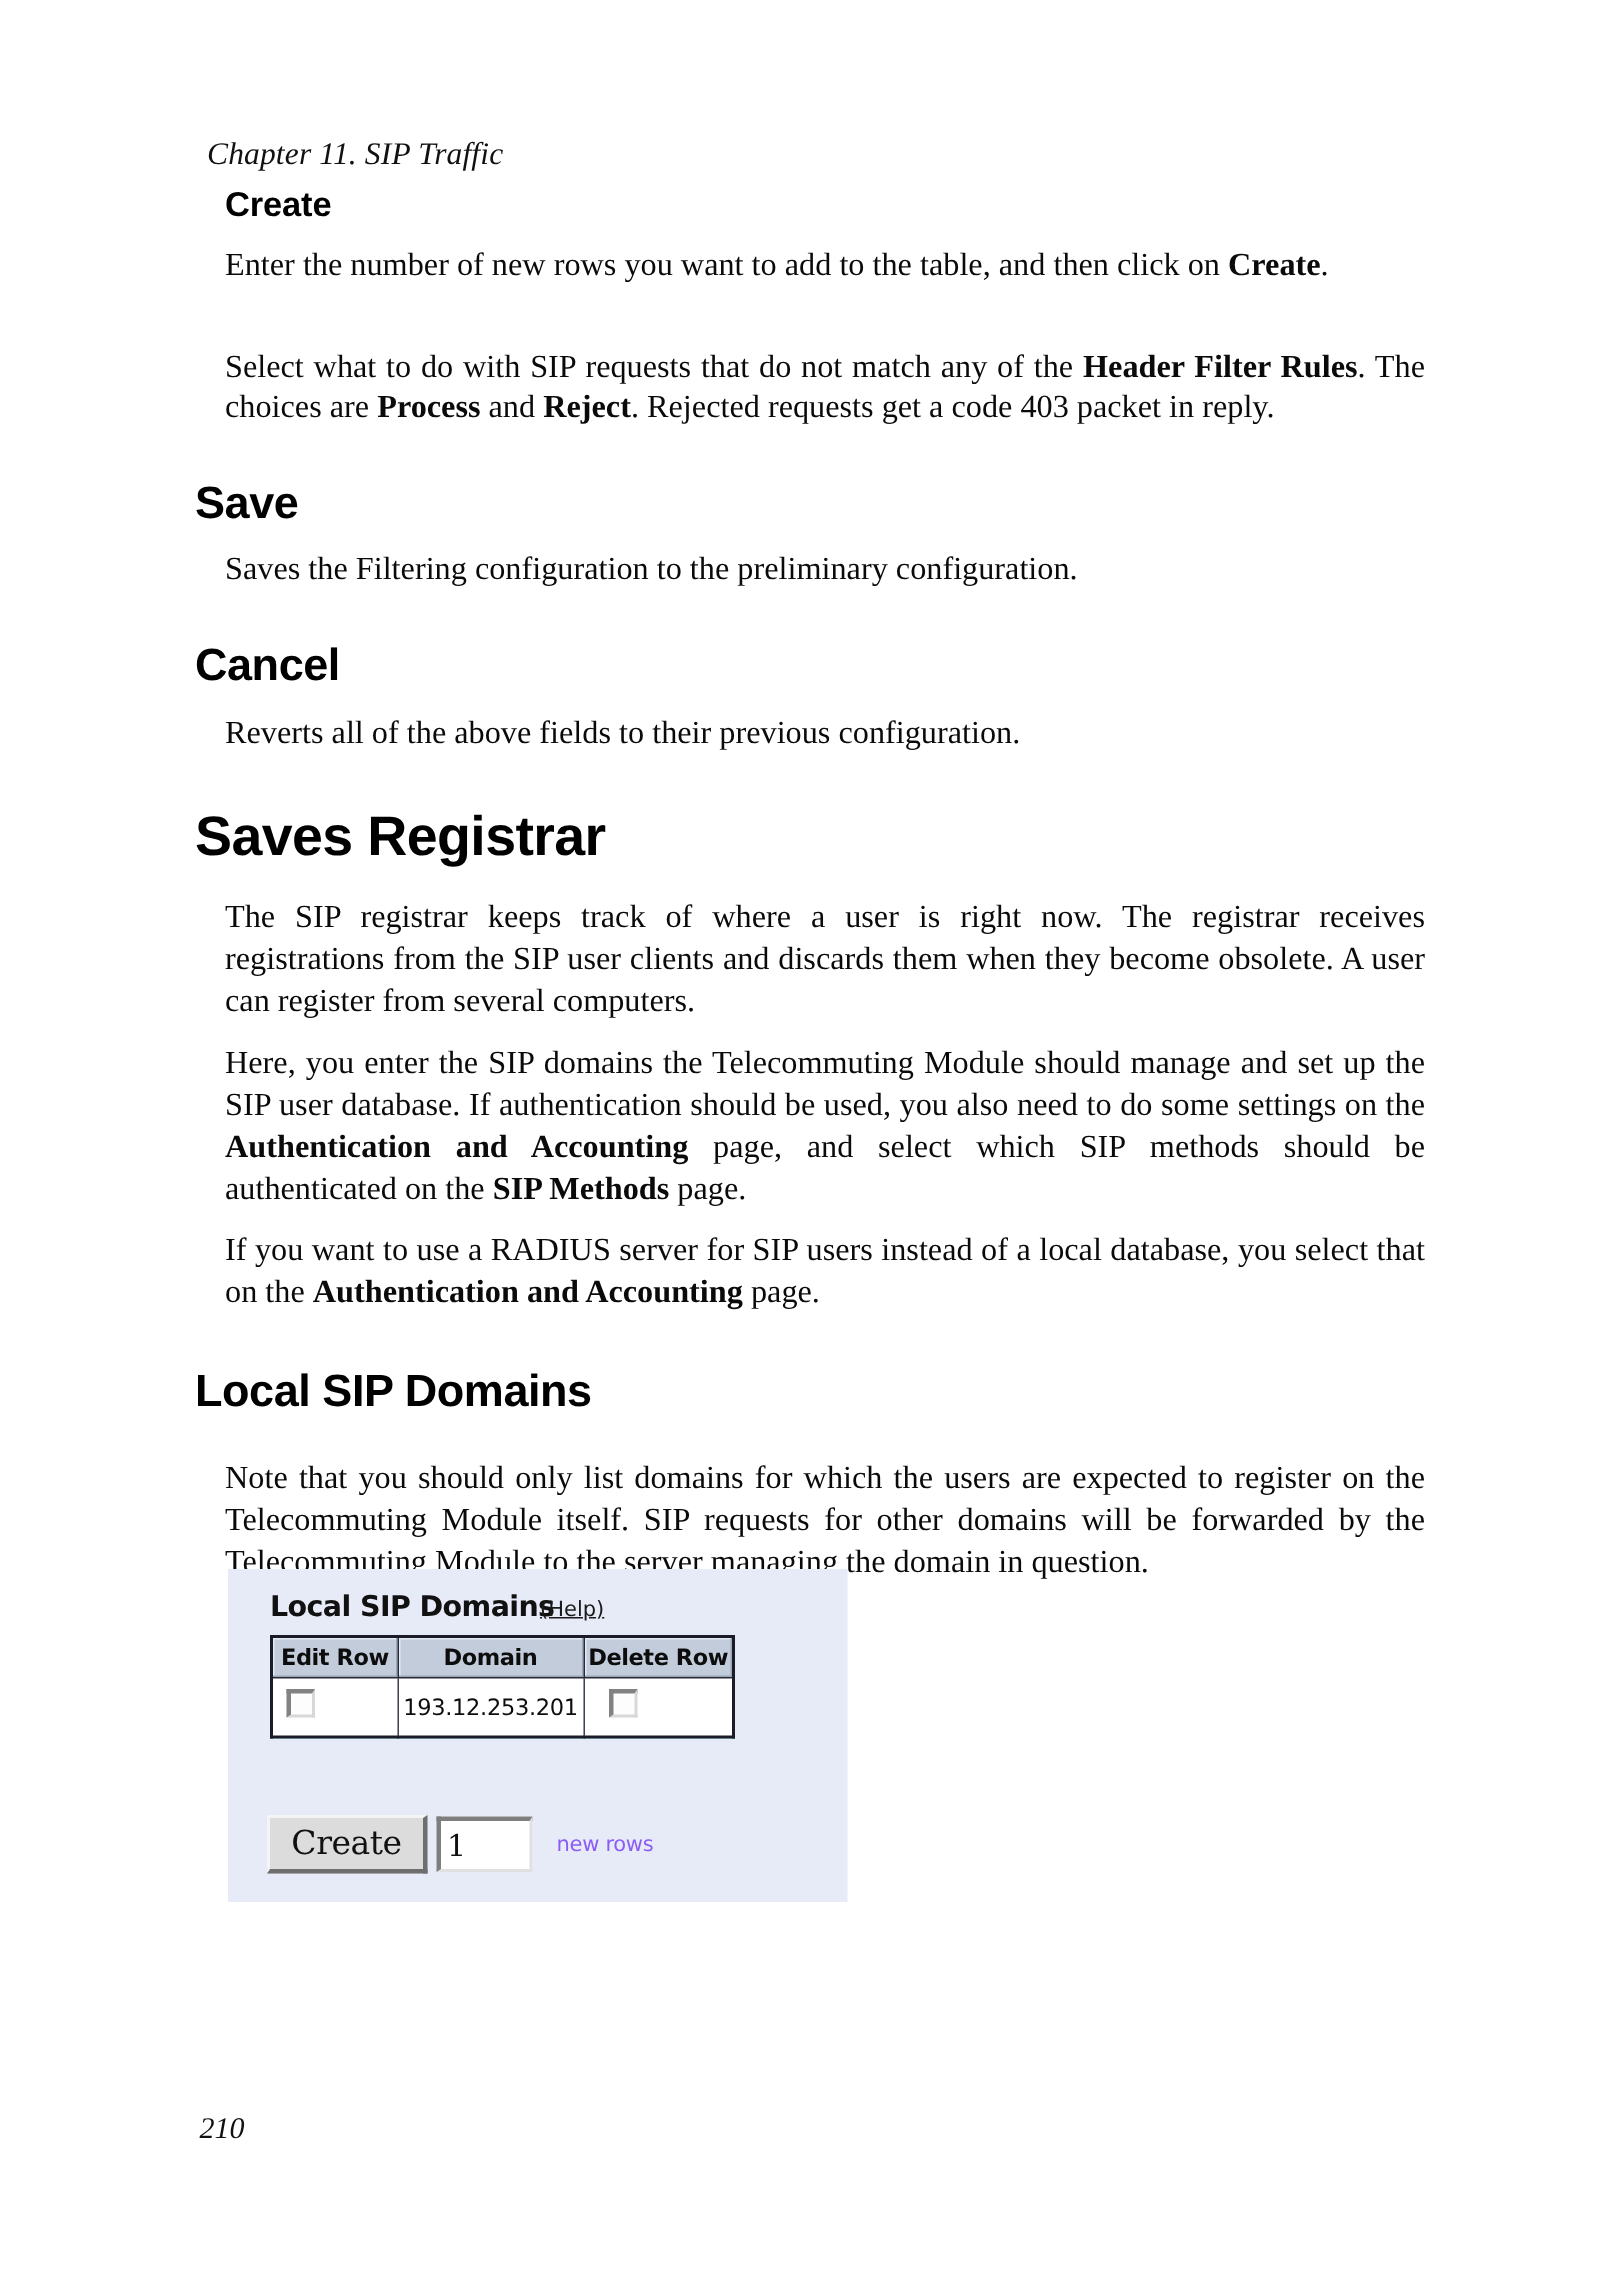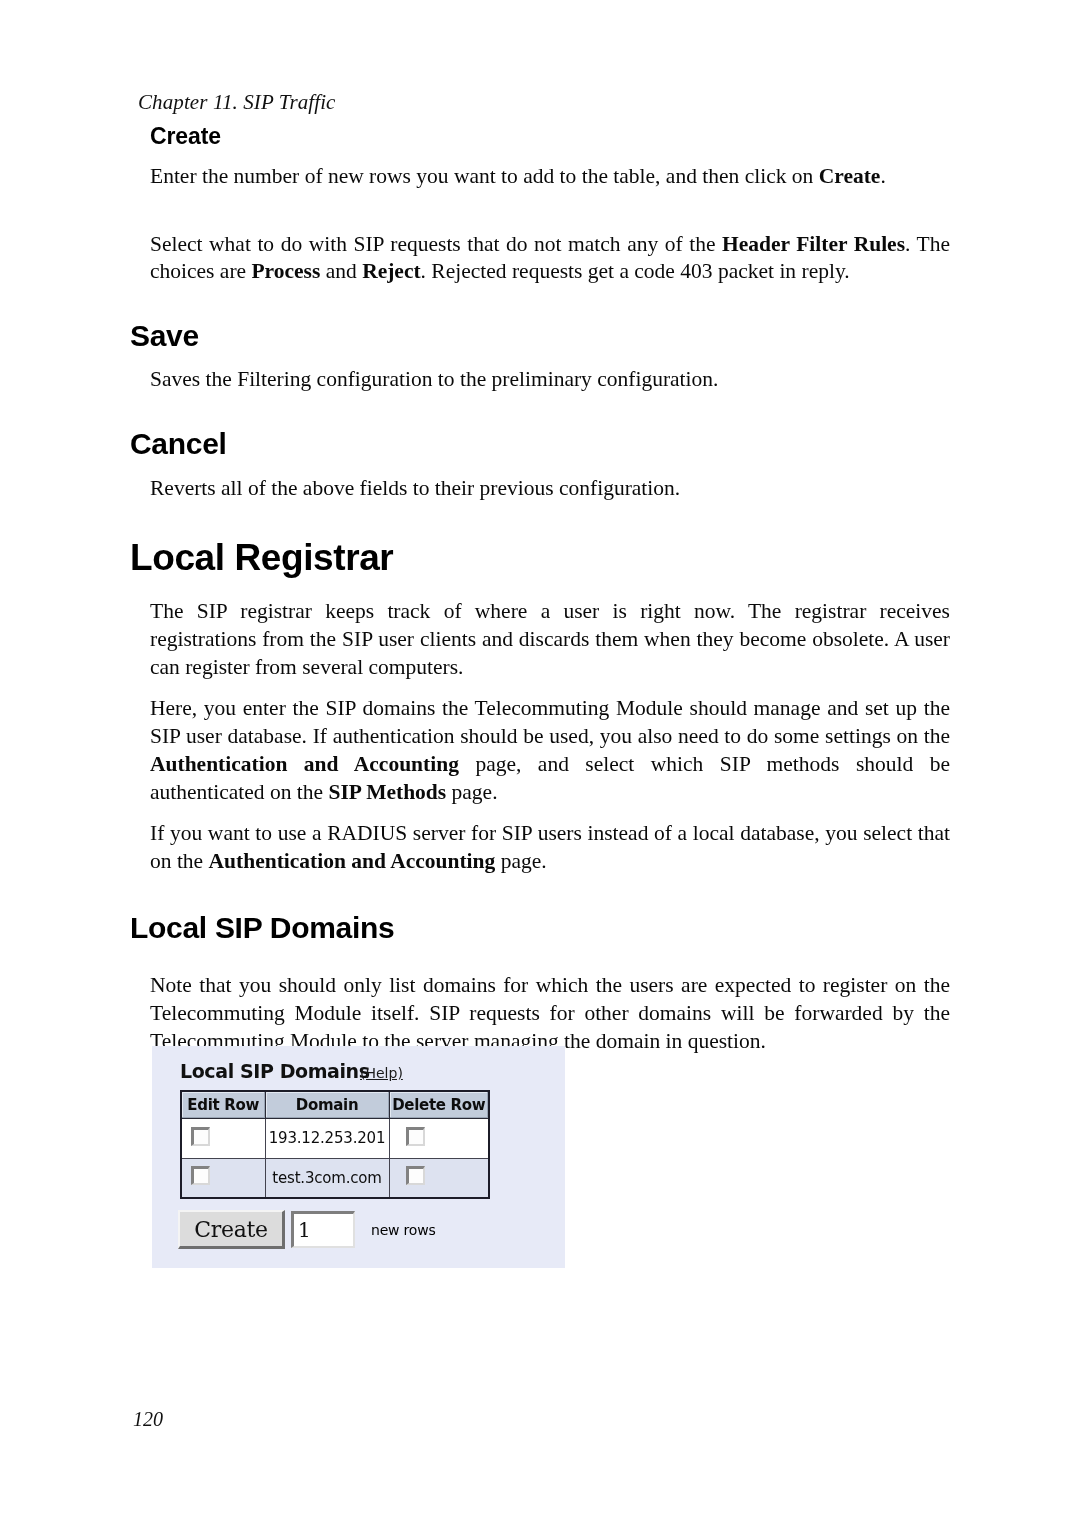--- a/index.html
+++ b/index.html
@@ -219,21 +219,21 @@
     font-family: "DejaVu Serif", serif;
     font-size: 20px;
     color: #111;
     display: flex;
     align-items: center;
     padding-left: 4px;
   }
   .lbl-newrows {
     margin-left: 16px;
     font-size: 14px;
-    color: #000000;
+    color: #8b5cf6;
     letter-spacing: -0.2px;
     white-space: nowrap;
   }
 
   
   .page-number {
     position: absolute;
     left: 133px;
     top: 1408px;
     font-family: "Liberation Serif", serif;
@@ -264,21 +264,21 @@
     <h2 class="h-mid">Save</h2>
     <div class="sp-after-h2"></div>
     <p class="body nojust">Saves the Filtering configuration to the preliminary configuration.</p>
 
     <div class="sp-before-h2"></div>
     <h2 class="h-mid">Cancel</h2>
     <div class="sp-after-h2"></div>
     <p class="body nojust">Reverts all of the above fields to their previous configuration.</p>
 
     <div class="sp-before-h1"></div>
-    <h1 class="h-major">Local Registrar</h1>
+    <h1 class="h-major">Saves Registrar</h1>
     <div class="sp-after-h1"></div>
     <p class="body">The SIP registrar keeps track of where a user is right now. The registrar receives registrations from the SIP user clients and discards them when they become obsolete. A user can register from several computers.</p>
     <div class="sp-para-gap"></div>
     <p class="body"><span>Here, you enter the SIP domains the Telecommuting Module should manage and set up the SIP user database. If authentication should be used, you also need to do some settings on the </span><b>Authentication and Accounting</b><span> page, and select which SIP methods should be authenticated on the </span><b>SIP Methods</b><span> page.</span></p>
     <div class="sp-para-gap"></div>
     <p class="body"><span>If you want to use a RADIUS server for SIP users instead of a local database, you select that on the </span><b>Authentication and Accounting</b><span> page.</span></p>
 
     <div class="sp-before-h1"></div>
     <h2 class="h-mid">Local SIP Domains</h2>
     <div class="sp-after-h2"></div>
@@ -298,30 +298,25 @@
           <th class="col-domain">Domain</th>
           <th class="col-delete">Delete Row</th>
         </tr>
       </thead>
       <tbody>
         <tr class="row-odd">
           <td class="cb-wrap"><span class="cb"></span></td>
           <td class="cell-domain">193.12.253.201</td>
           <td class="cb-wrap"><span class="cb"></span></td>
         </tr>
-        <tr class="row-even">
-          <td class="cb-wrap"><span class="cb"></span></td>
-          <td class="cell-domain">test.3com.com</td>
-          <td class="cb-wrap"><span class="cb"></span></td>
-        </tr>
       </tbody>
     </table>
 
     <div class="create-row">
       <div class="btn-create">Create</div>
       <div class="input-rows">1</div>
       <div class="lbl-newrows">new rows</div>
     </div>
   </div>
 
-  <div class="page-number">120</div>
+  <div class="page-number">210</div>
 
 </div>
 
 </body></html>

